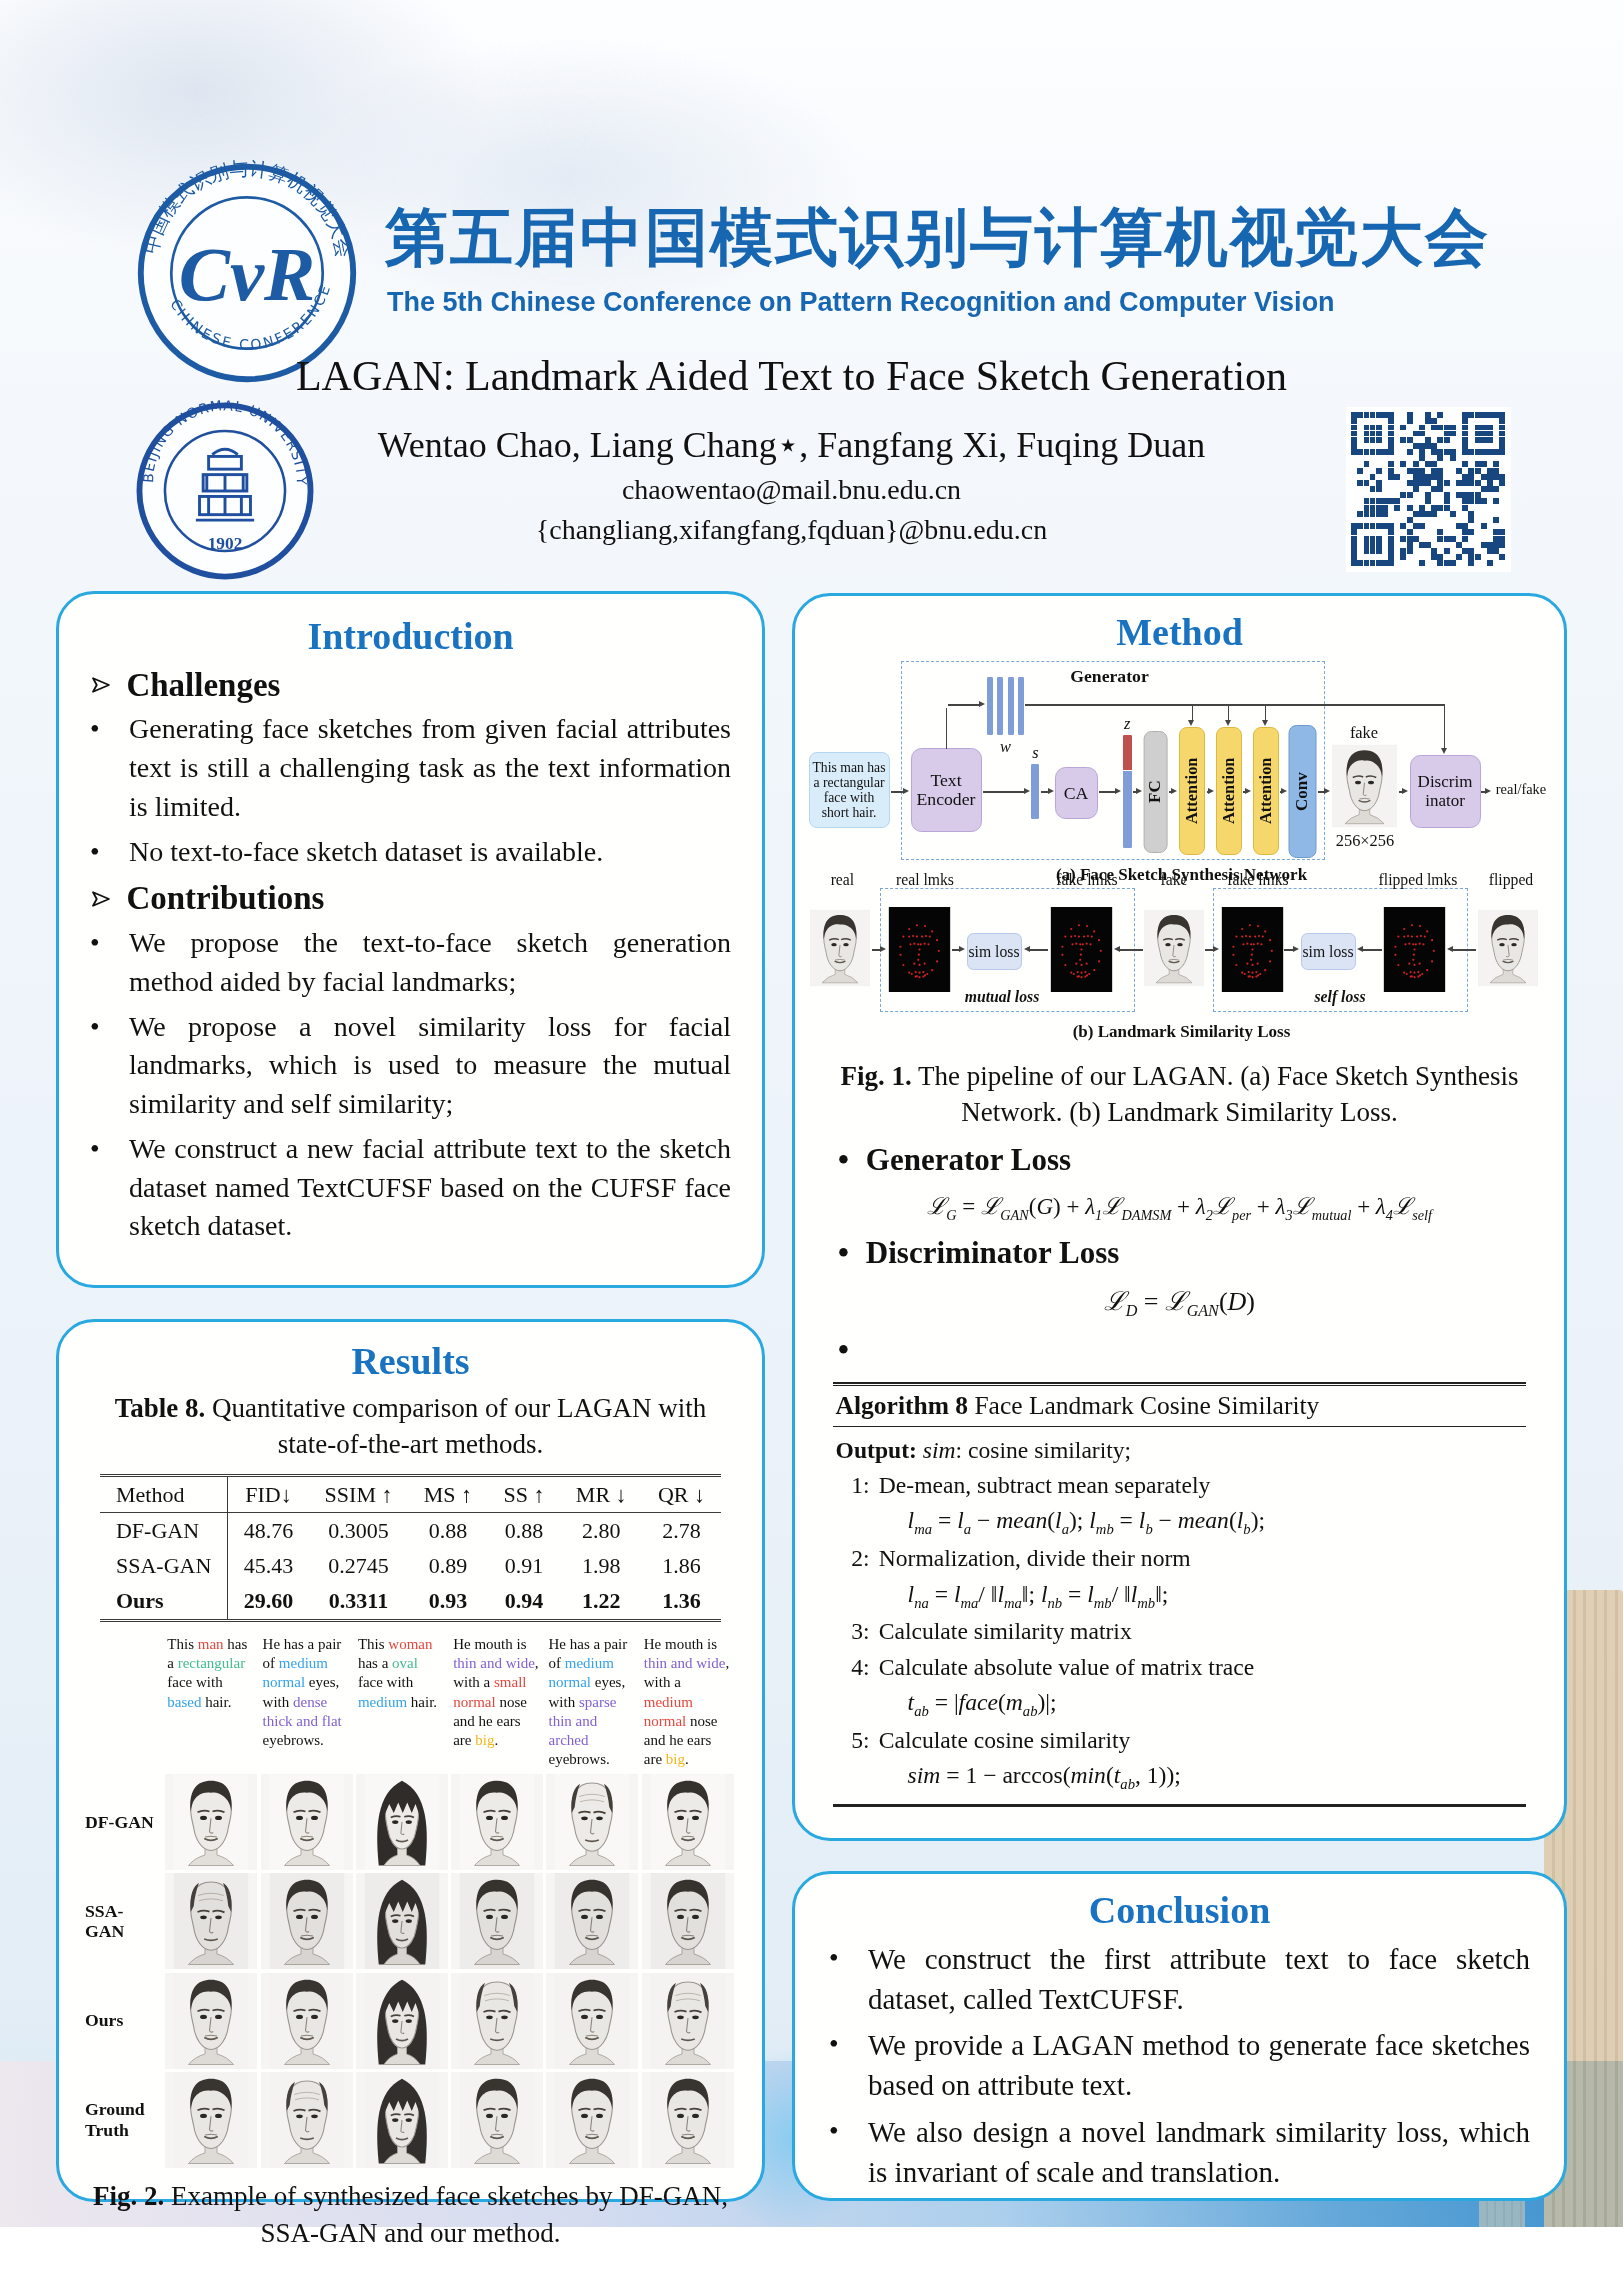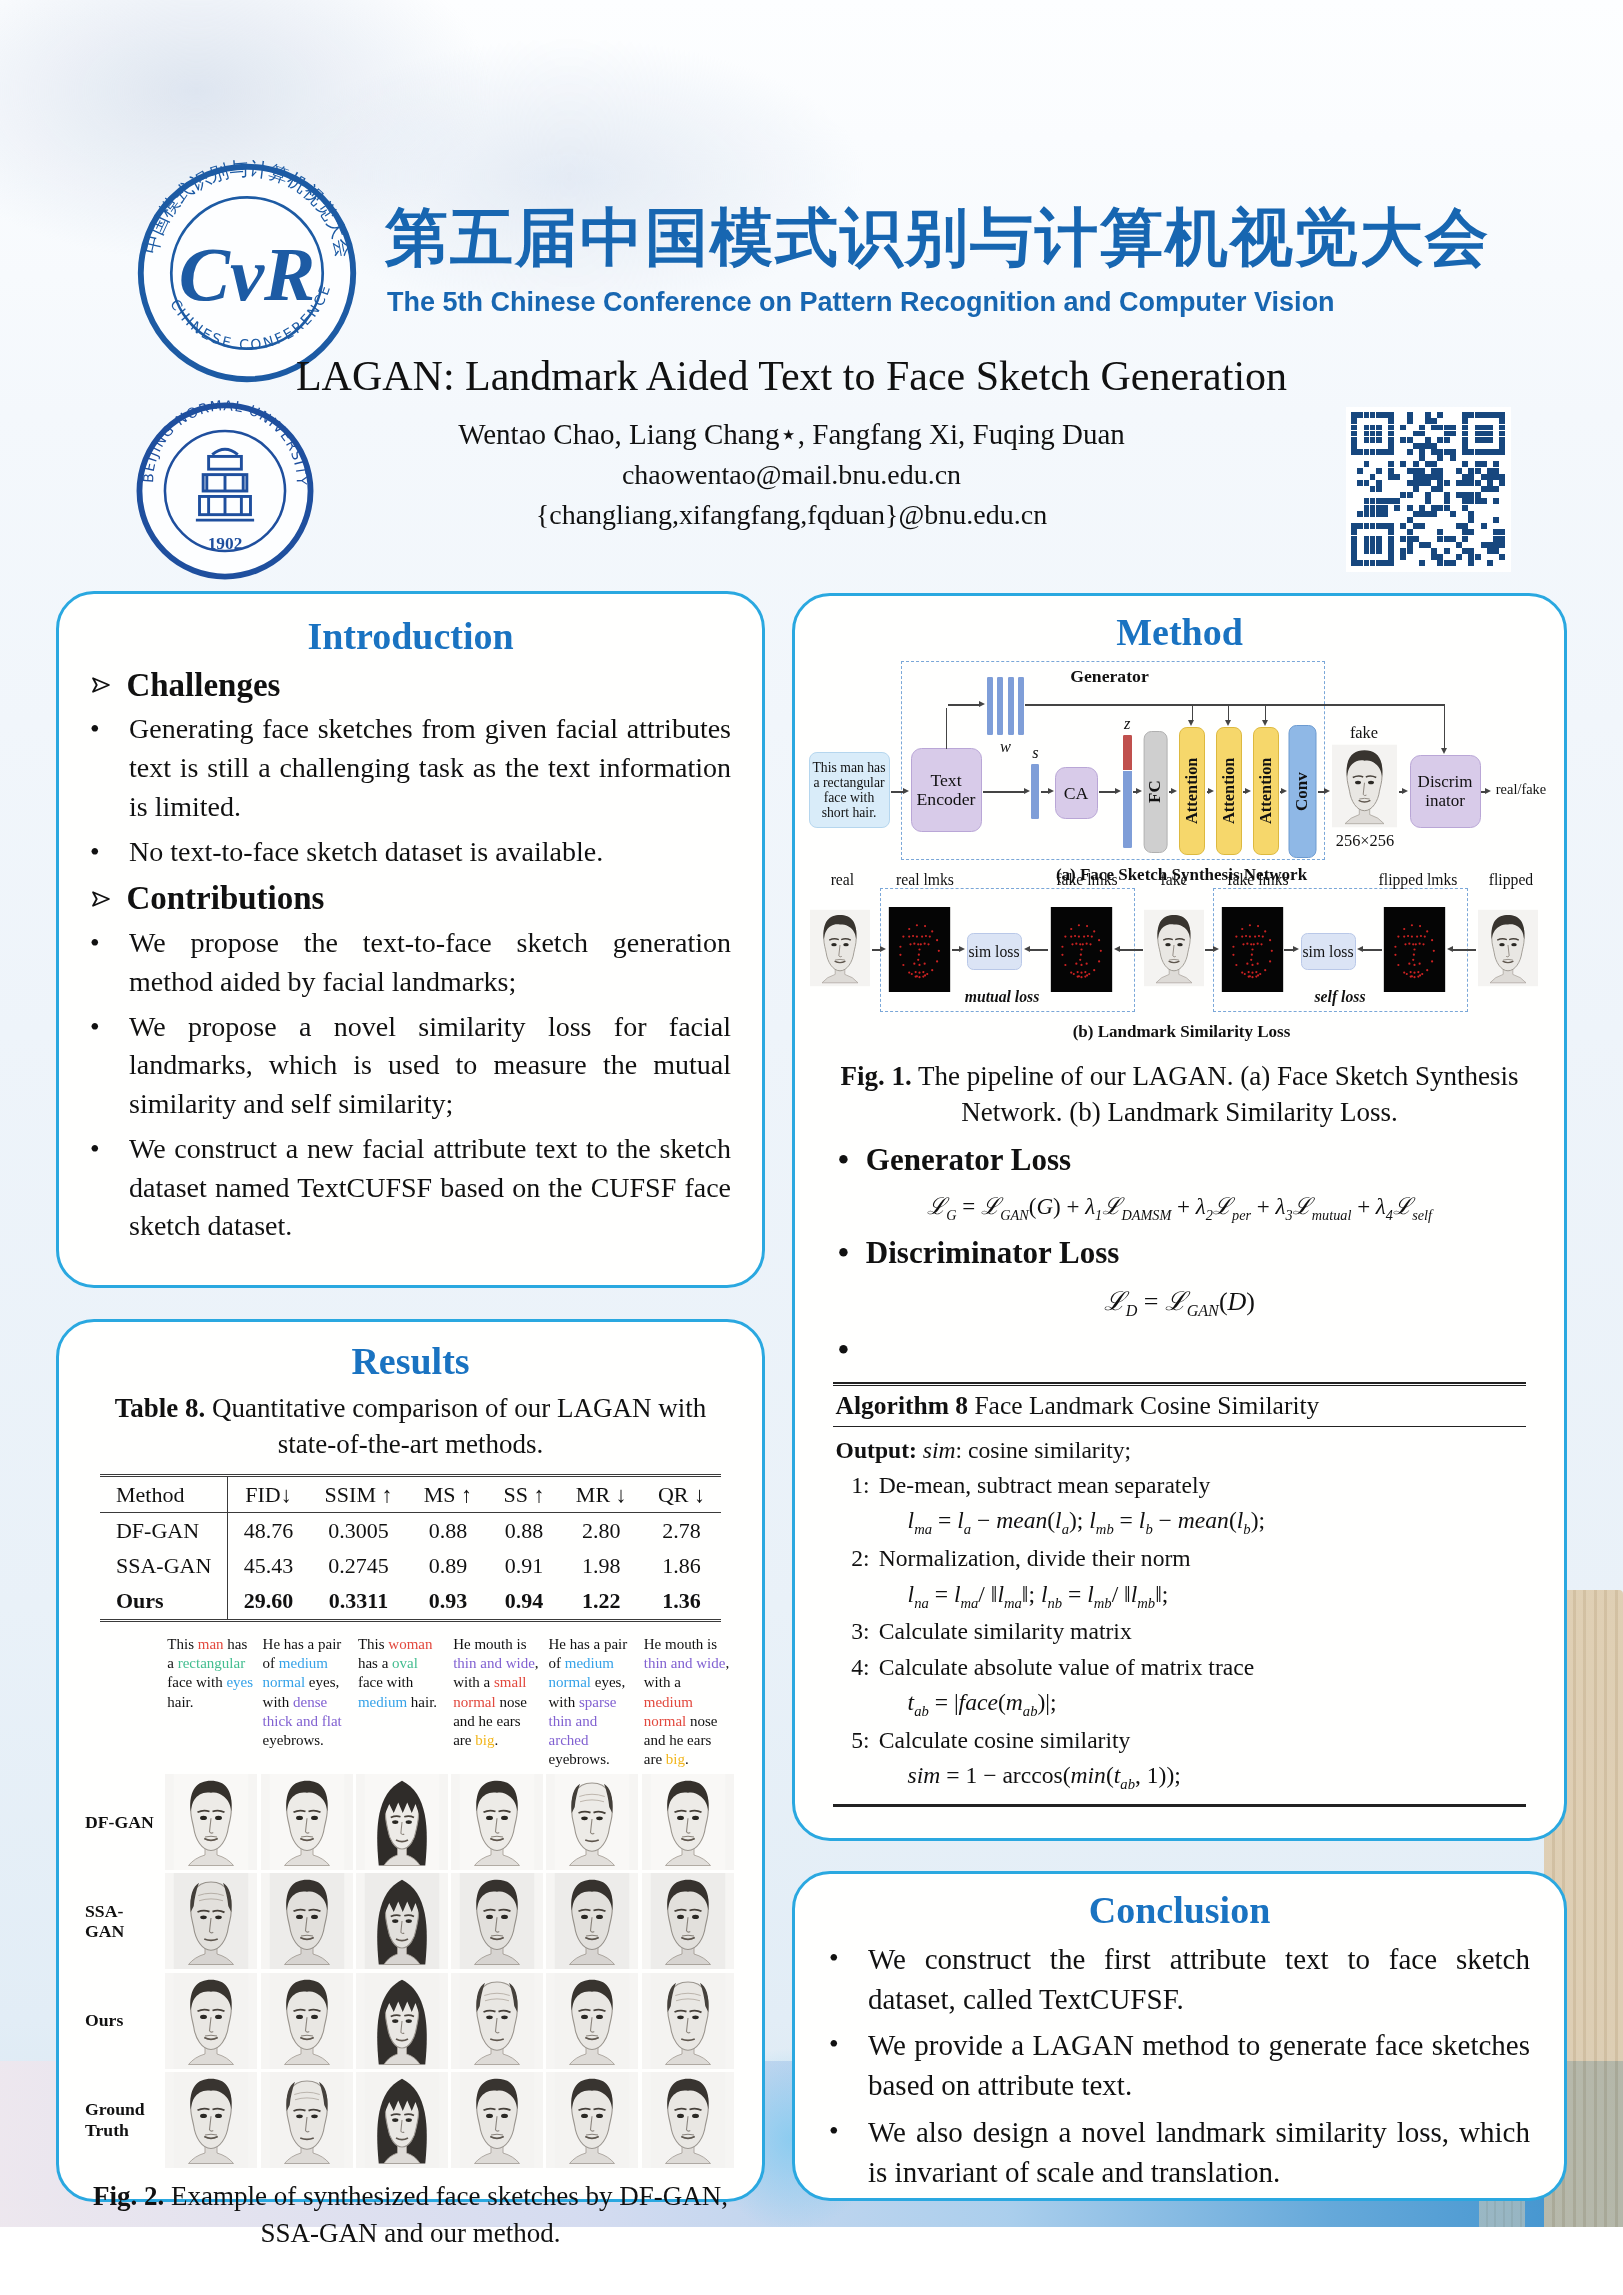--- a/index.html
+++ b/index.html
@@ -23,21 +23,21 @@
   .panel-title{ font-size:38px; font-weight:bold; color:#1a73c1; text-align:center; }
 
   
   .hdr{ position:absolute; z-index:2; }
   .conf-cn{ left:385px; top:195px; font-size:63px; font-weight:bold; color:#1766b1;
     font-family:"Liberation Sans","DejaVu Sans",sans-serif; letter-spacing:2px; white-space:nowrap; }
   .conf-en{ left:387px; top:287px; font-size:27px; font-weight:bold; color:#1766b1;
     font-family:"Liberation Sans","DejaVu Sans",sans-serif; }
   .title-block{ left:229px; top:352px; width:1125px; text-align:center; }
   .paper-title{ font-size:42px; }
-  .authors{ font-size:29px; margin-top:17px; }
+  .authors{ font-size:36px; margin-top:24px; }
   .affil{ font-size:30px; margin-top:7.9px; }
   .email{ font-size:28px; margin-top:7.9px; }
   .logo-svg{ position:absolute; z-index:2; }
   .qr{ left:1346px; top:407px; width:165px; height:165px; background:#fff; padding:5.2px; }
   .qr-grid{ position:relative; width:100%; height:100%; }
   .qr-grid div{ position:absolute; background:#17477e; }
 
   
   .hd-row{ display:flex; align-items:center; gap:14.4px; font-size:33px; font-weight:bold; margin-top:9.2px; }
   .b-row{ display:flex; gap:17px; margin-top:6.5px; }
@@ -616,21 +616,21 @@
             <td>0.3311</td>
             <td>0.93</td>
             <td>0.94</td>
             <td>1.22</td>
             <td>1.36</td>
           </tr>
         </tbody>
       </table>
     <div class="f2-grid" id="f2-grid">
         <div></div>
-        <div class="f2-captext"><span>This </span><span style="color: rgb(226, 72, 61);">man</span><span> has a </span><span style="color: rgb(67, 189, 143);">rectangular</span><span> face with </span><span style="color: rgb(53, 162, 232);">eyes</span><span> hair.</span></div>
+        <div class="f2-captext"><span>This </span><span style="color: rgb(226, 72, 61);">man</span><span> has a </span><span style="color: rgb(67, 189, 143);">rectangular</span><span> face with </span><span style="color: rgb(53, 162, 232);">based</span><span> hair.</span></div>
         <div class="f2-captext"><span>He has a pair of </span><span style="color: rgb(53, 162, 232);">medium normal</span><span> eyes, with </span><span style="color: rgb(129, 97, 209);">dense thick and flat</span><span> eyebrows.</span></div>
         <div class="f2-captext"><span>This </span><span style="color: rgb(226, 72, 61);">woman</span><span> has a </span><span style="color: rgb(67, 189, 143);">oval</span><span> face with </span><span style="color: rgb(53, 162, 232);">medium</span><span> hair.</span></div>
         <div class="f2-captext"><span>He mouth is </span><span style="color: rgb(129, 97, 209);">thin and wide</span><span>, with a </span><span style="color: rgb(226, 72, 61);">small normal</span><span> nose and he ears are </span><span style="color: rgb(242, 182, 28);">big</span><span>.</span></div>
         <div class="f2-captext"><span>He has a pair of </span><span style="color: rgb(53, 162, 232);">medium normal</span><span> eyes, with </span><span style="color: rgb(129, 97, 209);">sparse thin and arched</span><span> eyebrows.</span></div>
         <div class="f2-captext"><span>He mouth is </span><span style="color: rgb(129, 97, 209);">thin and wide</span><span>, with a </span><span style="color: rgb(226, 72, 61);">medium normal</span><span> nose and he ears are </span><span style="color: rgb(242, 182, 28);">big</span><span>.</span></div>
         <div class="f2-rowlab">DF-GAN</div>
         <div class="f2-cell">
           <svg viewBox="0 0 100 128" style="filter: contrast(1.04);">
             <use href="#face-m1"></use>
           </svg>

